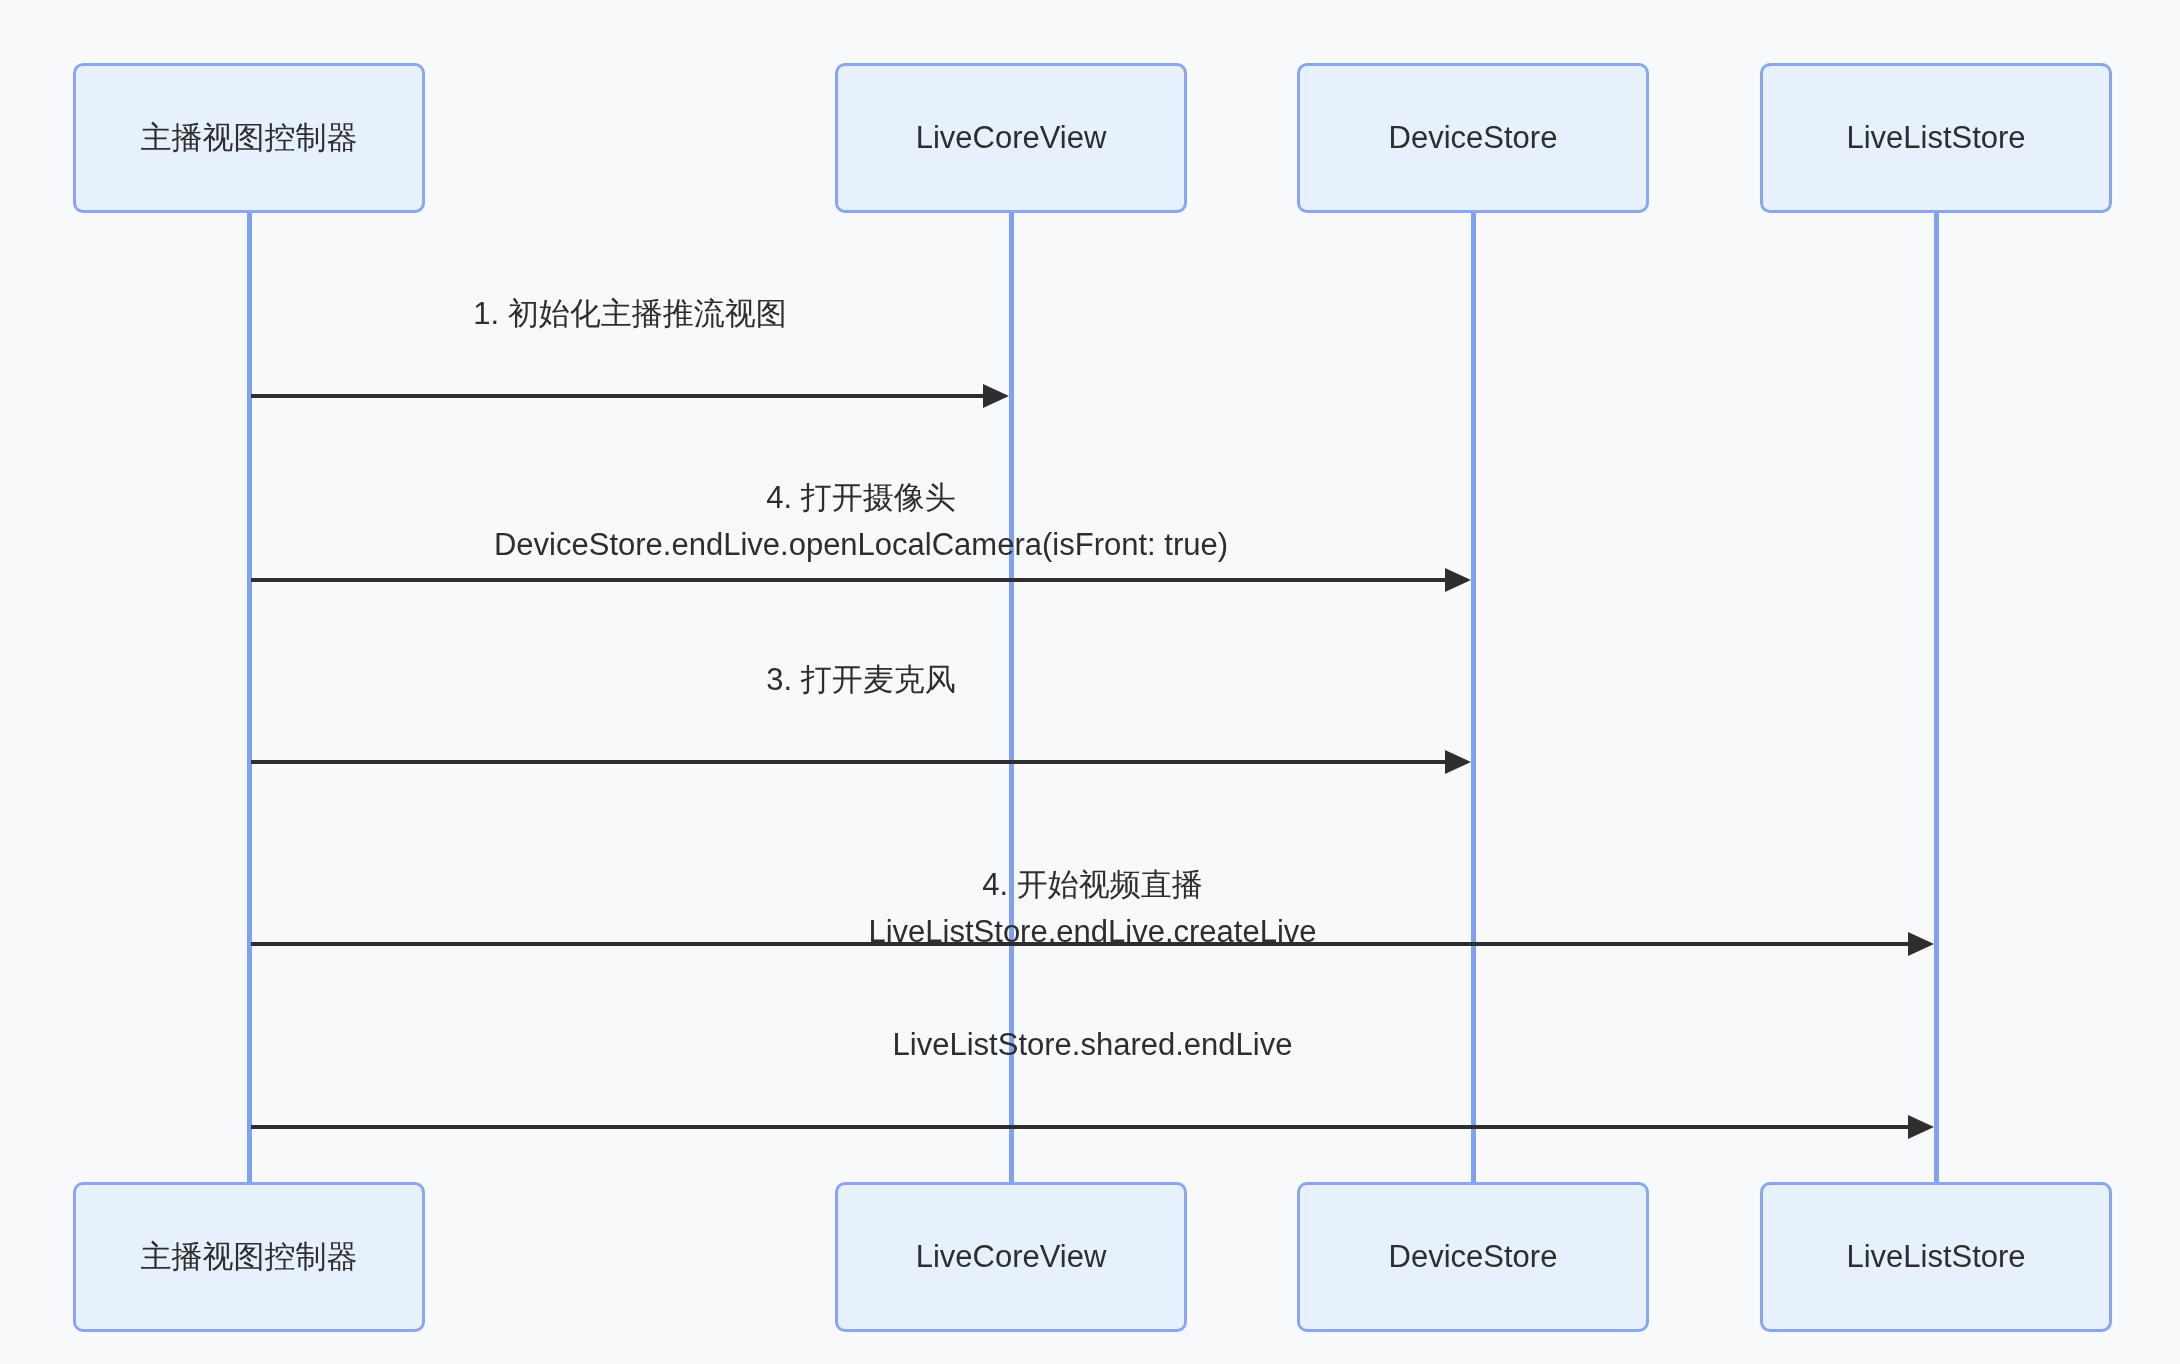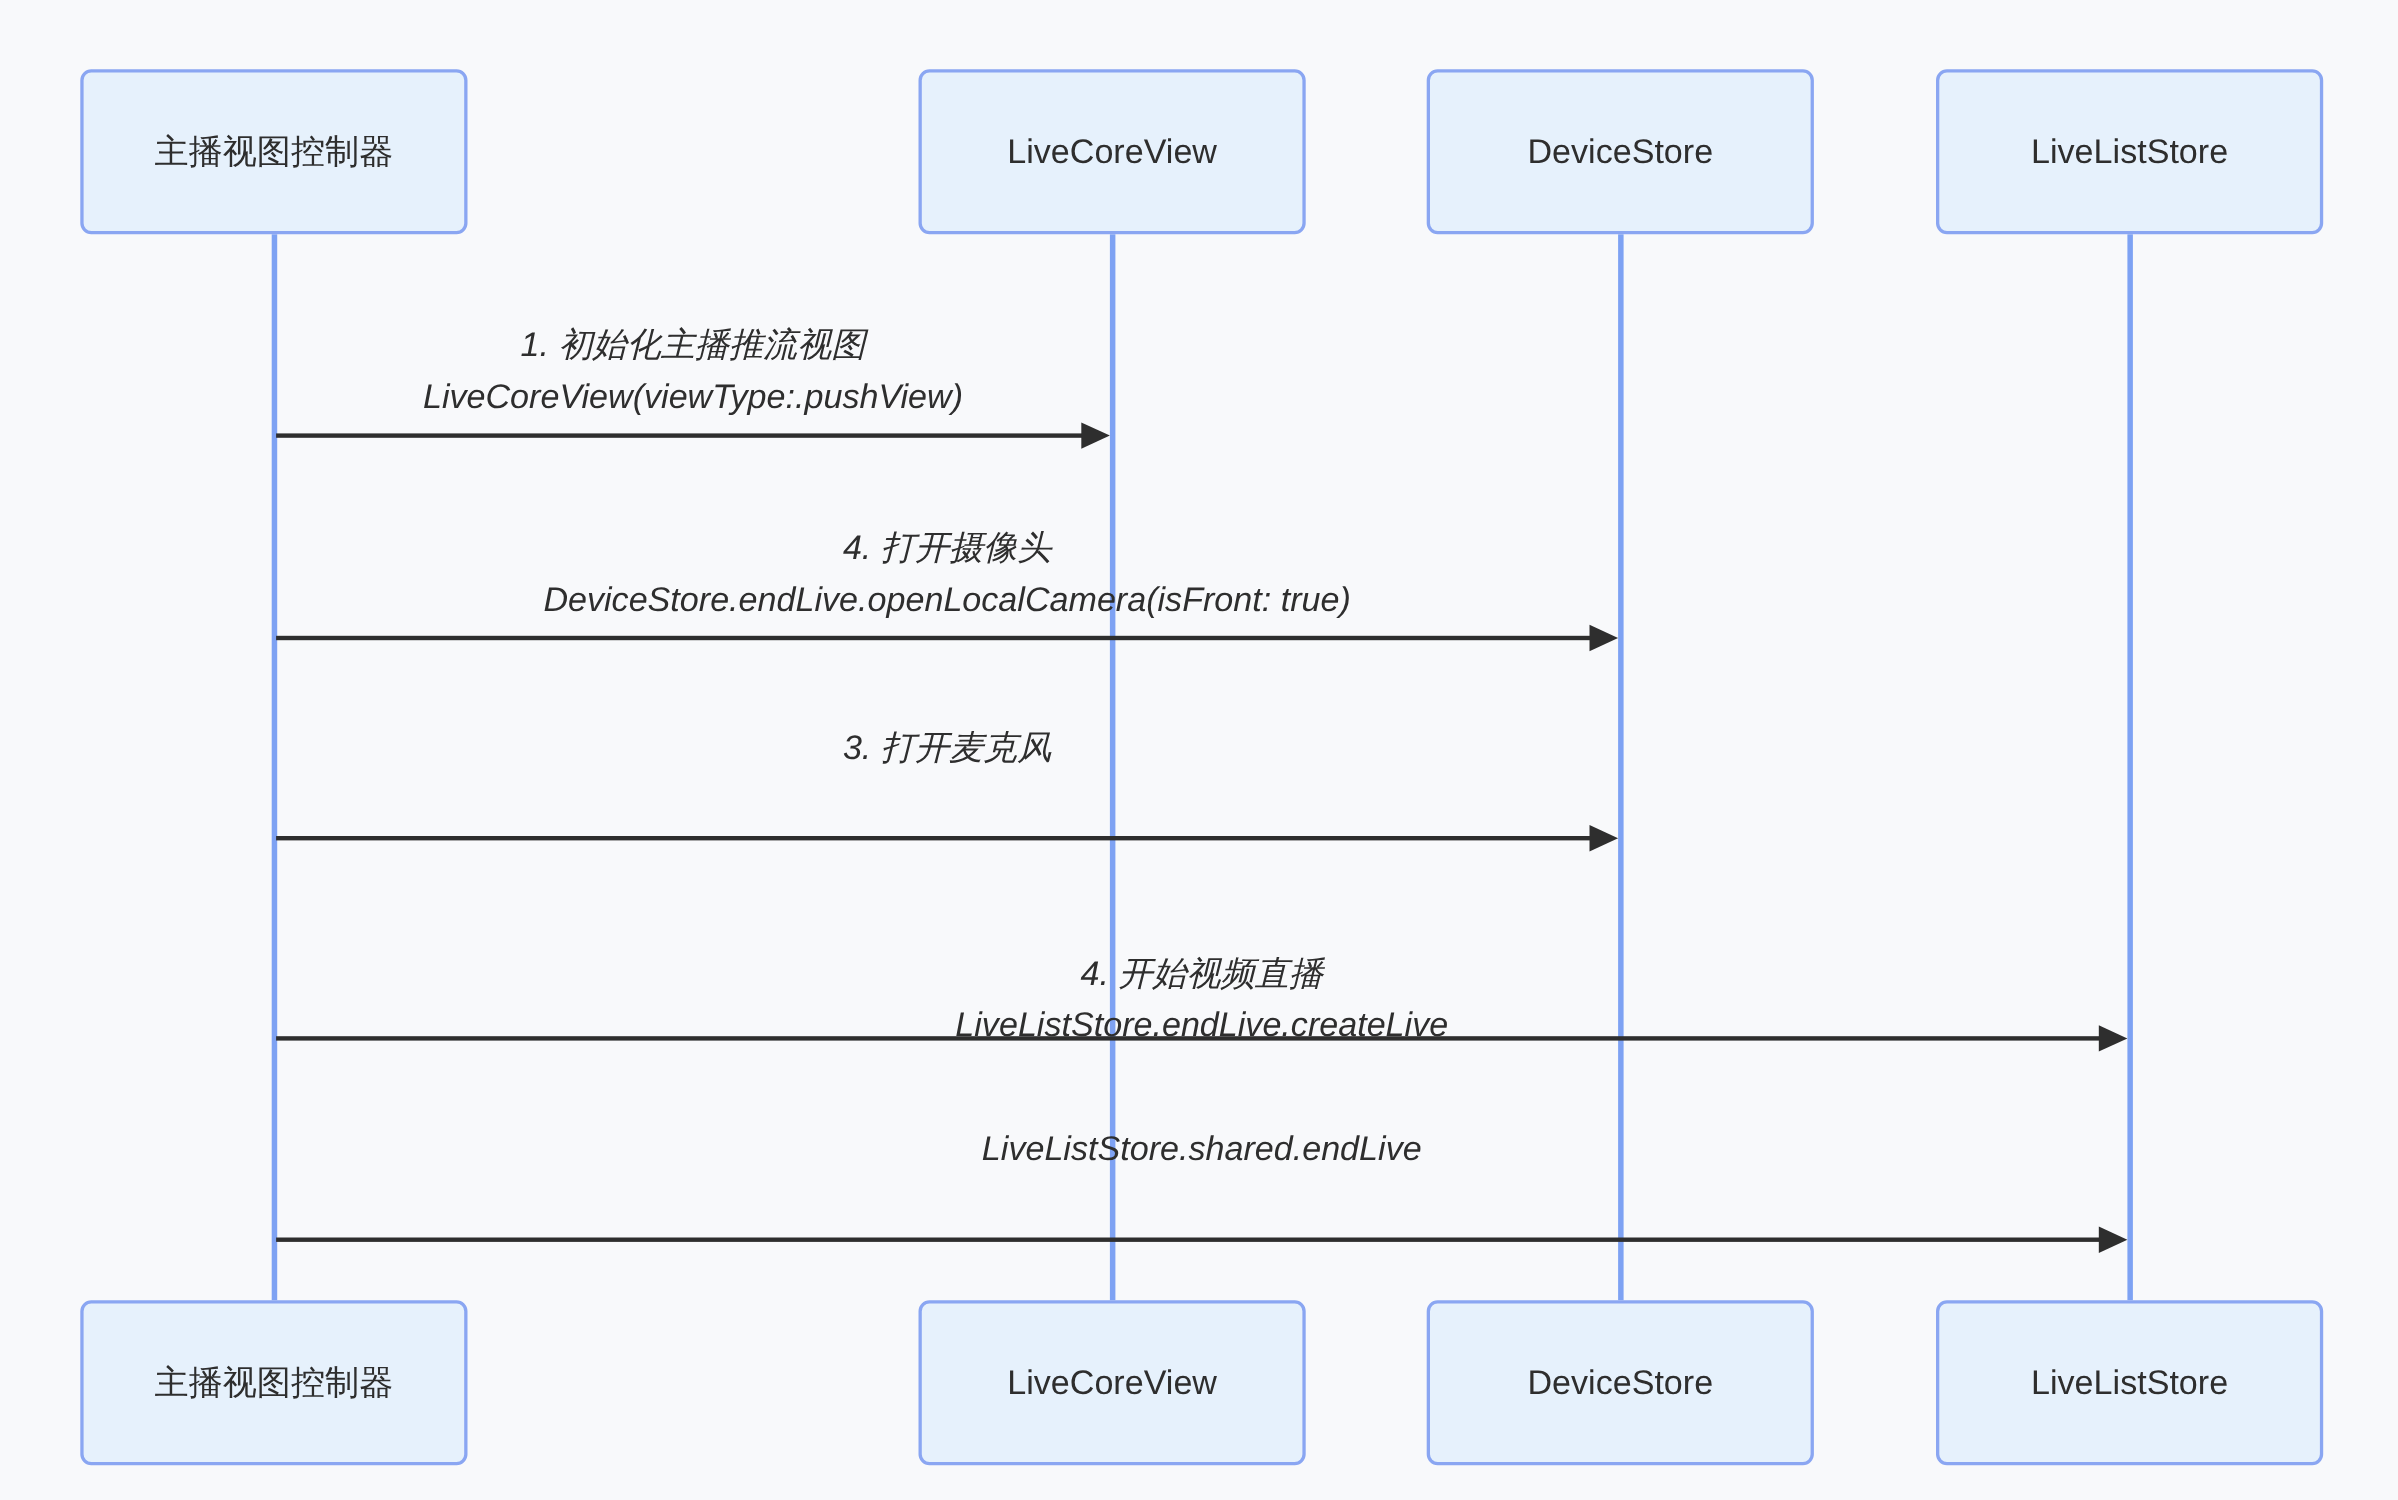--- a/index.html
+++ b/index.html
@@ -40,21 +40,20 @@
   .msg-text {
     position: absolute;
     text-align: center;
     white-space: nowrap;
     transform: translateX(-50%);
     color: var(--text, #2e2e2e);
   }
   .msg-label, .msg-code {
     font-size: 31px;
     line-height: 47px;
-    font-style: italic;
   }
   .msg-arrow {
     position: absolute;
     height: 24px;
   }
   .arrow-line {
     position: absolute;
     left: 0;
     right: 22px;
     top: 10px;
@@ -100,21 +99,20 @@
     </div>
     <div class="lifeline" style="left: 1933.5px; top: 213px; height: 969px;"></div>
     <div class="actor-box" style="left: 1760px; top: 63px;">
       <span class="actor-label">LiveListStore</span>
     </div>
     <div class="actor-box" style="left: 1760px; top: 1182px;">
       <span class="actor-label">LiveListStore</span>
     </div>
     <div class="msg-text" style="left: 630px; top: 290px;">
       <div class="msg-label">1. 初始化主播推流视图</div>
-      <div class="msg-code">LiveCoreView(viewType:.pushView)</div>
     </div>
     <div class="msg-arrow" style="left: 251px; top: 384px; width: 758px;">
       <div class="arrow-line"></div>
       <div class="arrow-head"></div>
     </div>
     <div class="msg-text" style="left: 861px; top: 474px;">
       <div class="msg-label">4. 打开摄像头</div>
       <div class="msg-code">DeviceStore.endLive.openLocalCamera(isFront: true)</div>
     </div>
     <div class="msg-arrow" style="left: 251px; top: 568px; width: 1220px;">

